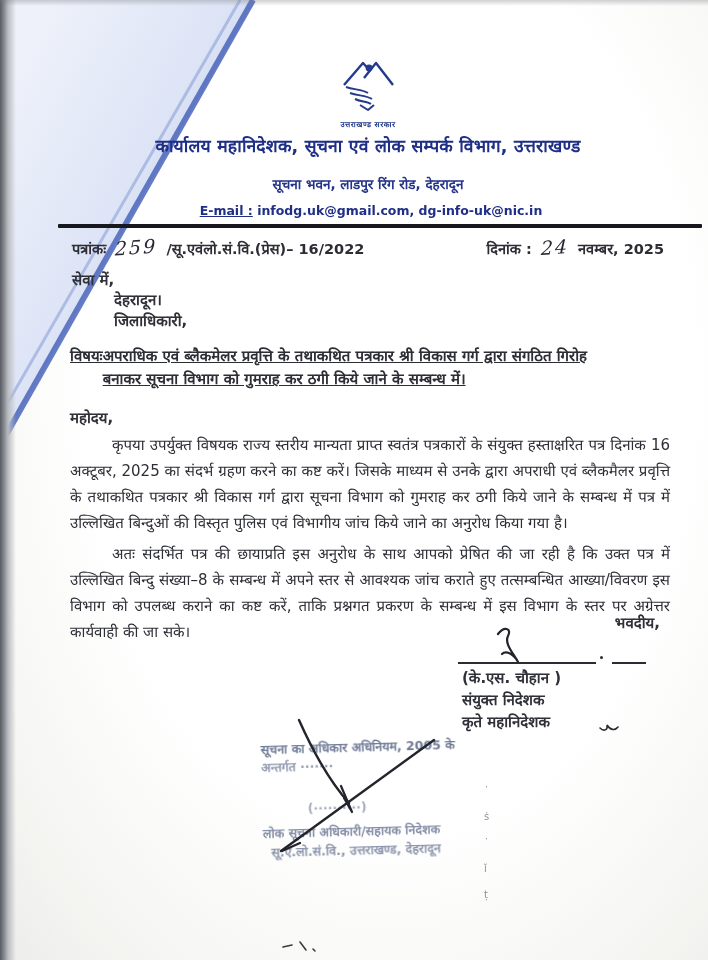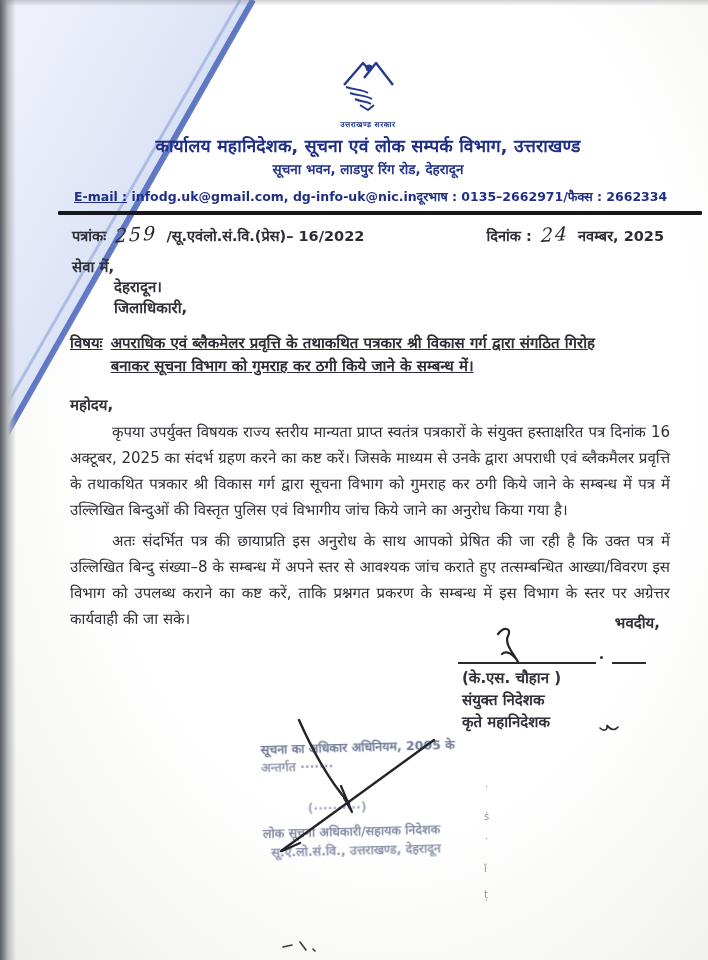--- a/index.html
+++ b/index.html
@@ -39,24 +39,24 @@
   .emblem-svg{display:inline-block;}
   .emblem-caption{
     font-size:7.5px;letter-spacing:.5px;color:#233a8a;font-weight:bold;
     margin-top:1px;filter:blur(.3px);
   }
   .office-line{
     text-align:center;color:#1f2f86;font-weight:bold;font-size:17.5px;
     margin-top:4px;letter-spacing:.2px;
   }
   .address-line{
-    text-align:center;color:#24348a;font-weight:bold;font-size:13.5px;margin-top:3px;
+    text-align:center;color:#24348a;font-weight:bold;font-size:13.5px;margin-top:18px;
   }
   .contact-row{
-    display:flex;justify-content:flex-start;align-items:baseline;
+    display:flex;justify-content:center;align-items:baseline;
     margin:10px 40px 0 46px;color:#1f2f86;font-weight:bold;font-size:12.5px;
   }
   .contact-row .email-label{text-decoration:underline;}
   .rule-heavy{
     margin:6px 6px 0 30px;height:4px;background:#17181d;border-radius:1px;
   }
 
   
   .ref-row{
     display:flex;justify-content:space-between;align-items:baseline;
@@ -72,21 +72,21 @@
 
   
   .addressee{margin:12px 0 0 44px;font-size:15px;font-weight:600;line-height:1.35;}
   .addressee .indent{margin-left:42px;}
 
   
   .subject{
     display:flex;margin:14px 40px 0 42px;font-size:15px;font-weight:600;
     line-height:1.55;color:#2c2d35;
   }
-  .subject-label{text-decoration:underline;margin-right:8px;white-space:nowrap;}
+  .subject-label{text-decoration:underline;white-space:nowrap;}
   .subject-text span{text-decoration:underline;}
 
   
   .salutation{margin:16px 0 0 42px;font-size:15px;font-weight:600;}
   .para{
     margin:6px 38px 0 42px;font-size:15px;font-weight:500;
     text-align:justify;line-height:1.72;text-indent:42px;color:#2e2f36;
   }
   .enclosure{margin:8px 0 0 42px;font-size:15px;font-weight:600;}
 
@@ -152,21 +152,20 @@
       <div class="emblem-caption">उत्तराखण्ड सरकार</div>
       <div class="office-line">कार्यालय महानिदेशक, सूचना एवं लोक सम्पर्क विभाग, उत्तराखण्ड</div>
       <div class="address-line">सूचना भवन, लाडपुर रिंग रोड, देहरादून</div>
     </div>
 
     <div class="contact-row">
       <div>
         <span class="email-label">E-mail :</span>
         <span>infodg.uk@gmail.com, dg-info-uk@nic.in</span>
       </div>
-      <div>दूरभाष : 0135–2662971/फैक्स : 2662334</div>
     </div>
 
     <div class="rule-heavy"></div>
 
     <div class="ref-row">
       <div class="ref-left">
         <span>पत्रांकः</span>
         <span class="hand">259</span>
         <span>/सू.एवंलो.सं.वि.(प्रेस)– 16/2022</span>
       </div>

